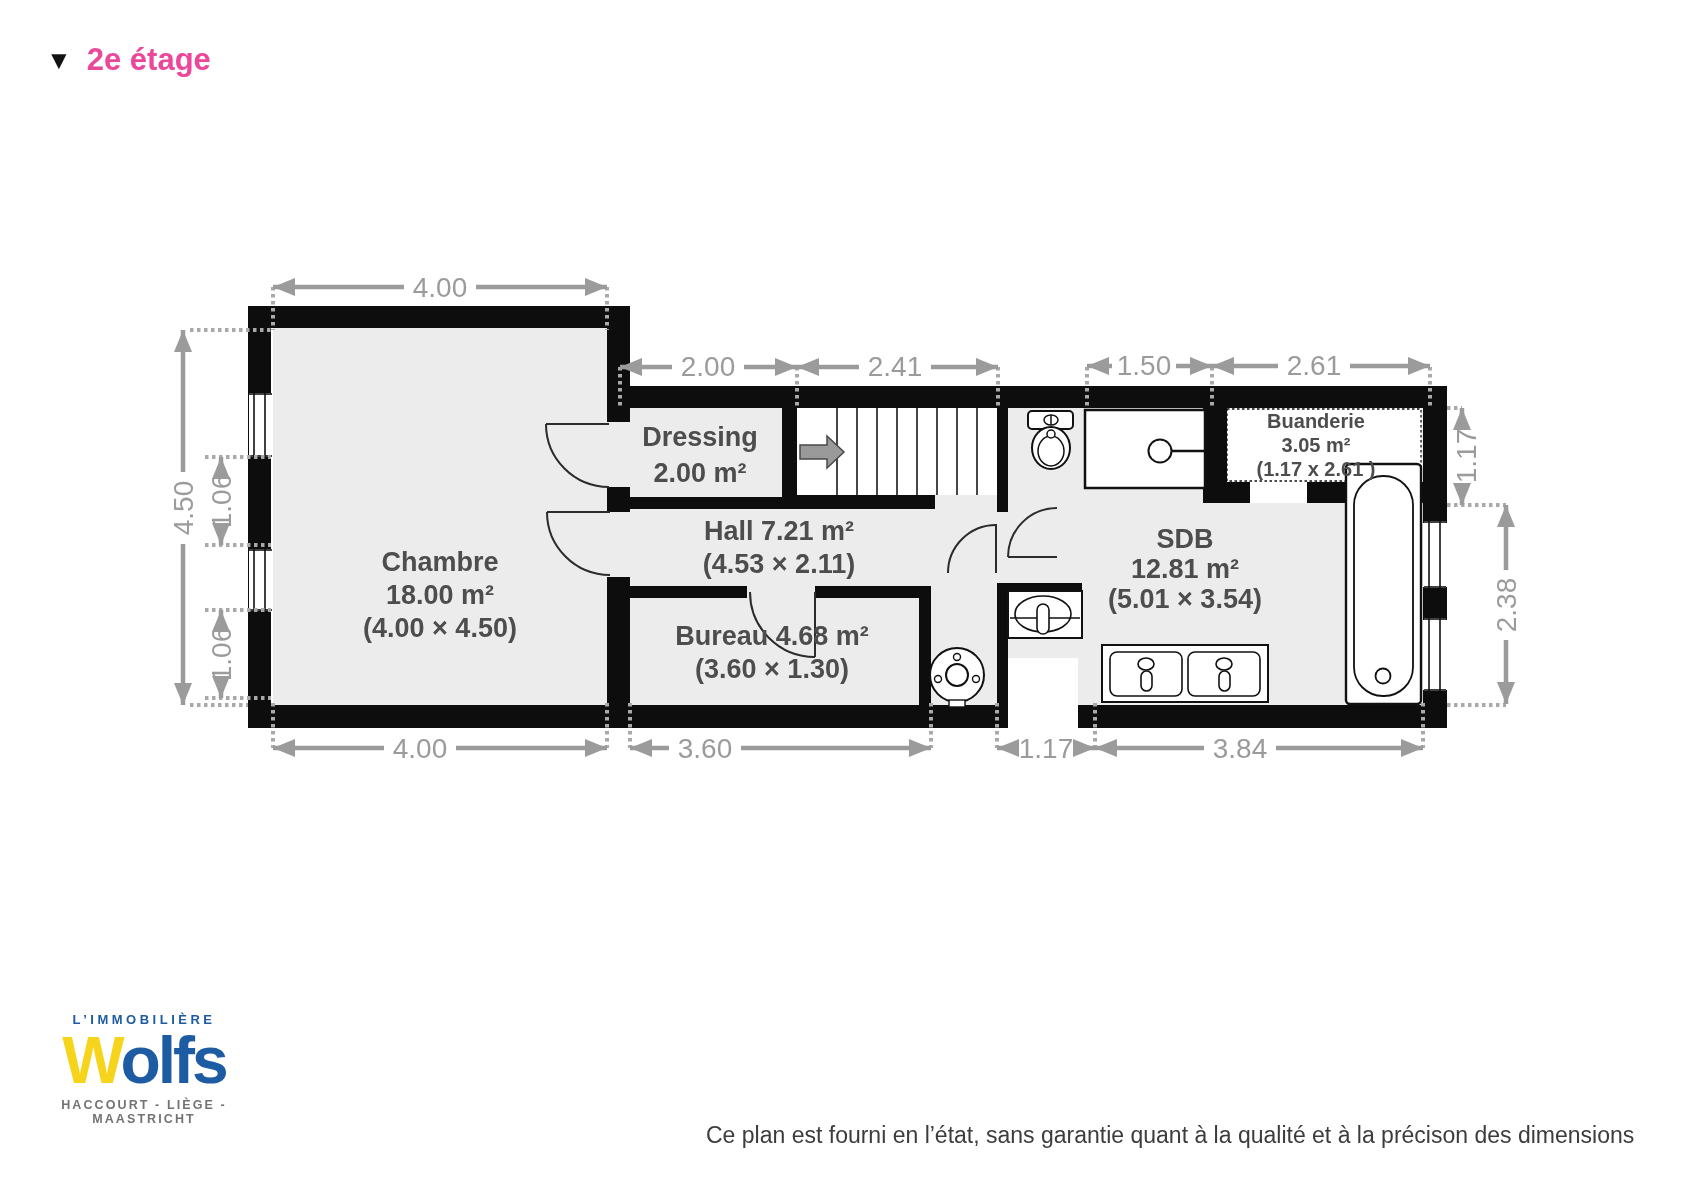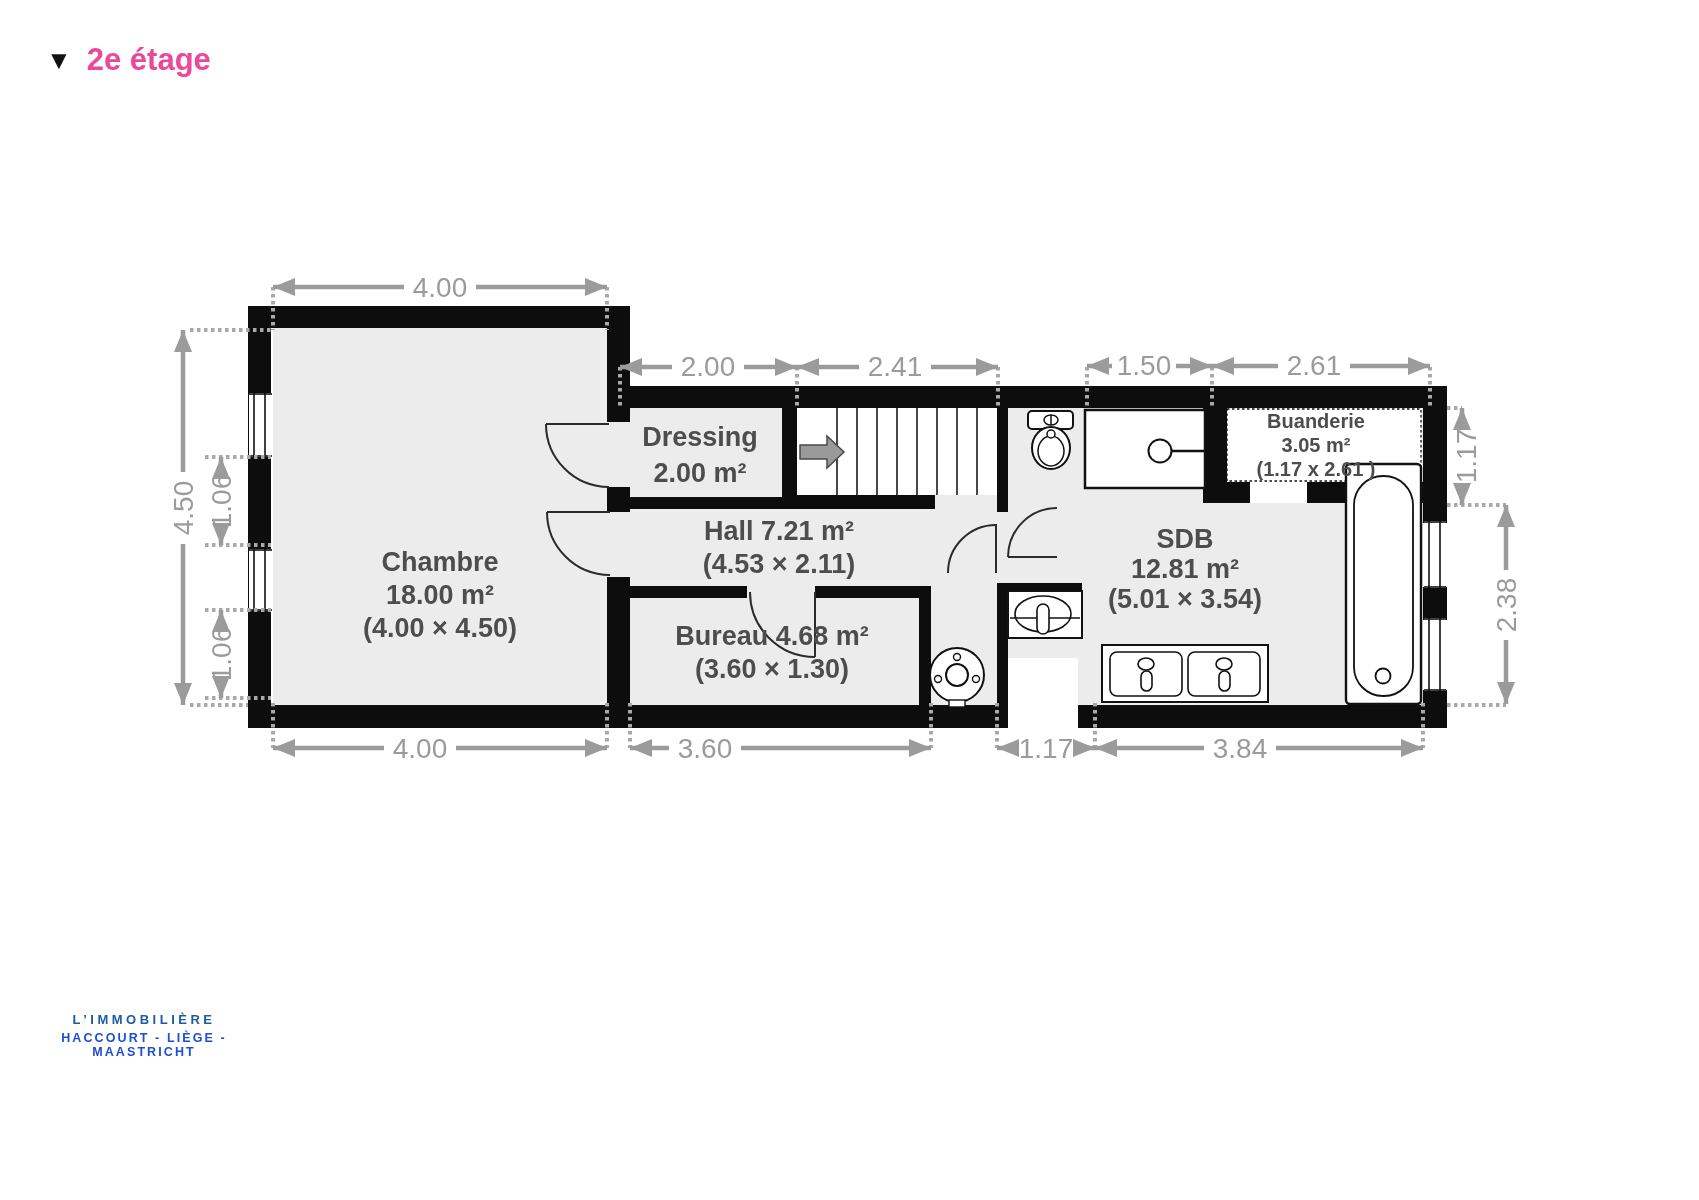--- a/index.html
+++ b/index.html
@@ -7,21 +7,21 @@
           font-family:"Liberation Sans",sans-serif;}
   #plan-svg{position:absolute;left:0;top:0;}
   .page-title{position:absolute;left:46px;top:42px;display:flex;align-items:center;gap:15px;}
   .page-title .tri{font-size:26px;color:#111;line-height:1;}
   .page-title .txt{font-size:31px;font-weight:bold;color:#ec4899;}
   .logo{position:absolute;left:36px;top:1012px;width:216px;text-align:center;}
   .logo .tagline{color:#1d5ba3;font-weight:bold;font-size:13px;letter-spacing:3.5px;}
   .logo .brand{font-size:66px;font-weight:800;letter-spacing:-3px;line-height:1.02;}
   .logo .brand .w{color:#f7d41c;}
   .logo .brand .rest{color:#1d5ba3;}
-  .logo .cities{color:#1d4ed8;font-weight:bold;font-size:12.5px;letter-spacing:2.1px;margin-top:4px;}
+  .logo .cities{color:#737373;font-weight:bold;font-size:12.5px;letter-spacing:2.1px;margin-top:4px;}
   .disclaimer{position:absolute;left:706px;top:1122px;font-size:23px;color:#3c3c3c;white-space:nowrap;}
   
   text{font-family:"Liberation Sans",sans-serif;}
   .dim{fill:#9b9b9b;font-size:28px;}
   .room{fill:#4d4d4d;font-size:27px;font-weight:bold;}
   .room-sm{fill:#4d4d4d;font-size:20px;font-weight:bold;}
 </style>
 </head>
 <body>
 
@@ -307,17 +307,19 @@
       <g>
         <text class="room-sm" x="1316" y="421">Buanderie</text>
         <text class="room-sm" x="1316" y="445">3.05 m²</text>
         <text class="room-sm" x="1316" y="469">(1.17 x 2.61 )</text>
       </g>
     </g>
   </svg>
 
   <div class="logo">
     <div class="tagline">L’IMMOBILIÈRE</div>
+    <div class="brand"><span class="w">W</span><span class="rest">olfs</span></div>
     <div class="cities">HACCOURT - LIÈGE - MAASTRICHT</div>
   </div>
 
+  <div class="disclaimer">Ce plan est fourni en l’état, sans garantie quant à la qualité et à la précison des dimensions</div>
 
 </div>
 
 </body></html>

